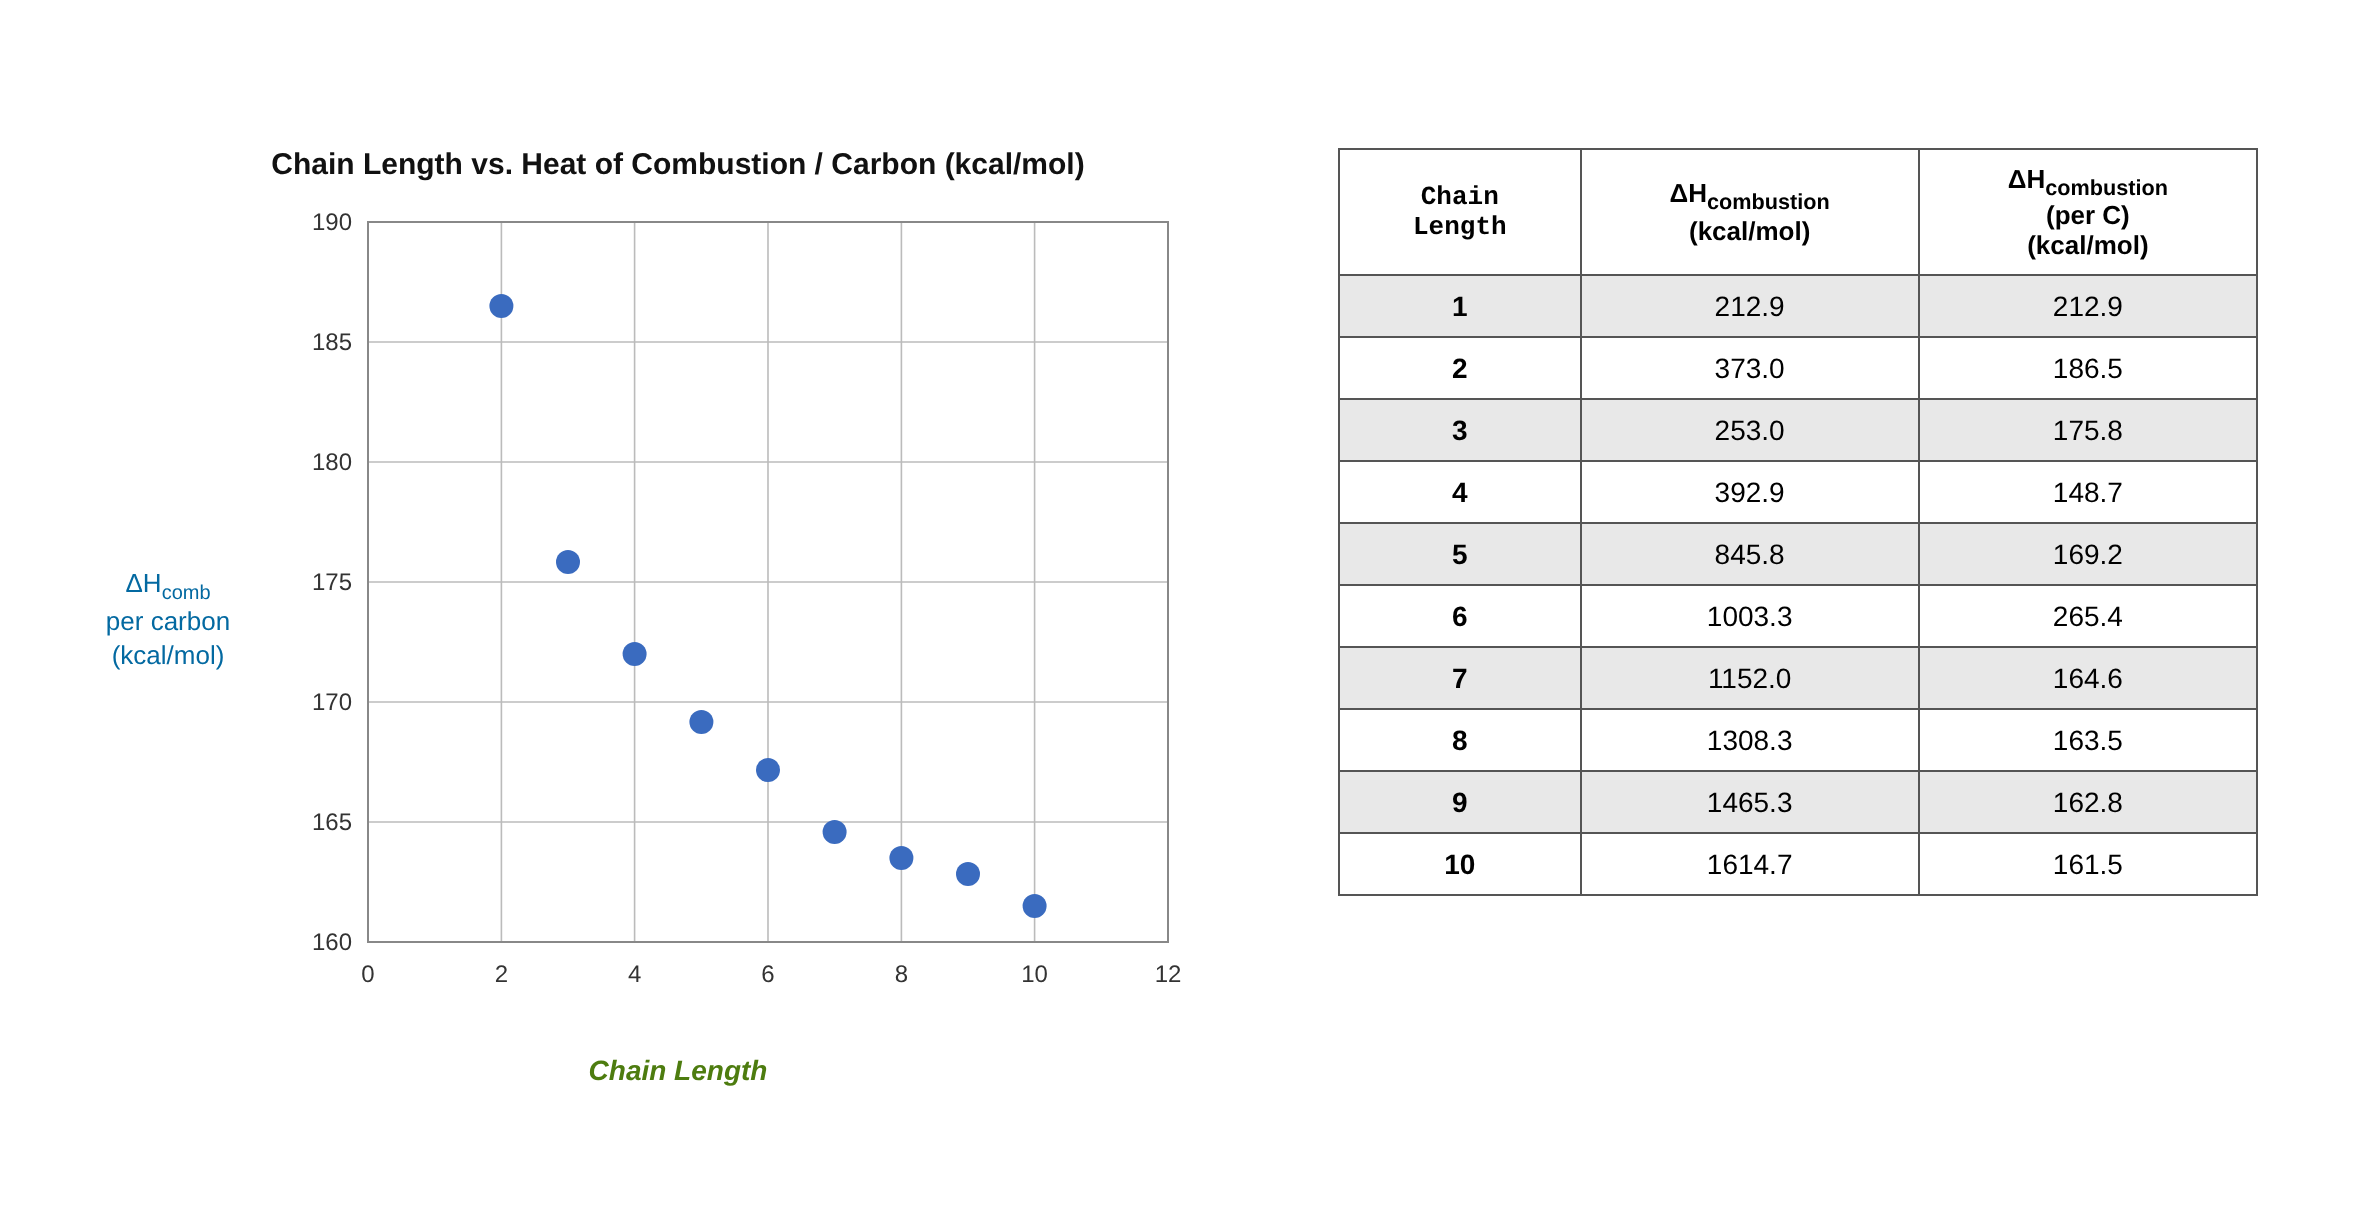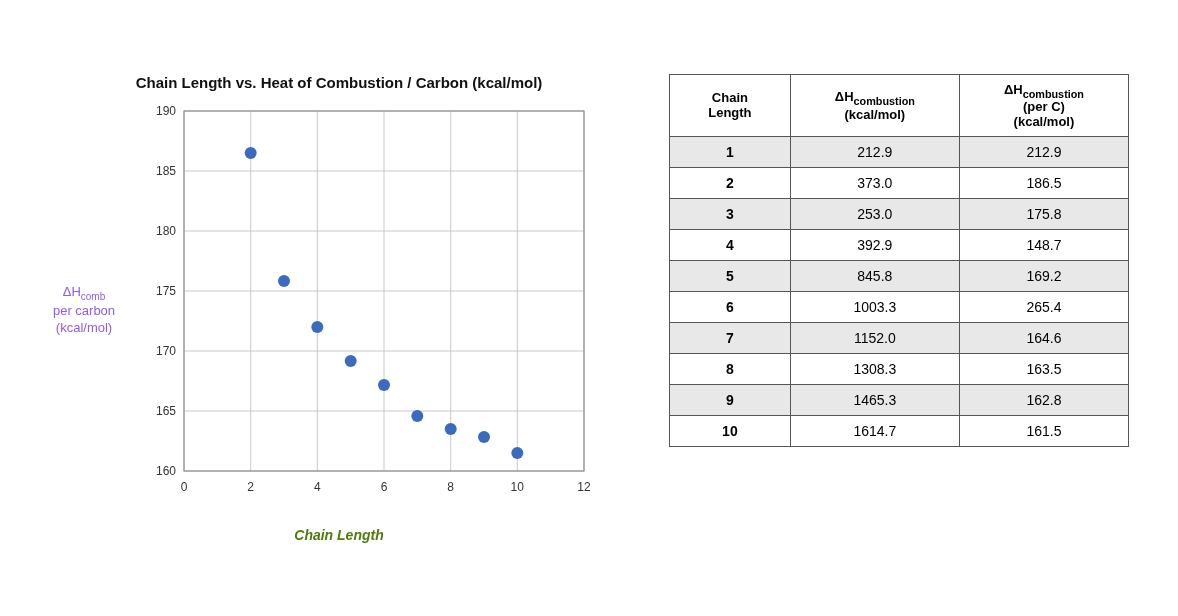--- a/index.html
+++ b/index.html
@@ -41,21 +41,21 @@
       align-items: stretch;
       width: 100%;
     }
     .y-axis-label {
       display: flex;
       flex-direction: column;
       justify-content: center;
       align-items: center;
       width: 70px;
       font-size: 13px;
-      color: #8b5cf6;
+      color: #0369a1;
       line-height: 1.3;
       text-align: center;
     }
     .y-axis-label sub {
       font-size: 10px;
     }
     .chart-box {
       flex: 1;
       position: relative;
       text-align: center;
@@ -92,20 +92,21 @@
     }
     th {
       background: #fff;
       font-weight: bold;
       font-size: 13px;
       vertical-align: middle;
       border: 1.5px solid #555;
     }
     .th-chain {
       width: 100px;
+      font-family: Liberation Mono, monospace;
     }
     .th-h {
       width: 140px;
     }
     tr.odd {
       background: #e8e8e8;
     }
     tr.even {
       background: #fff;
     }

